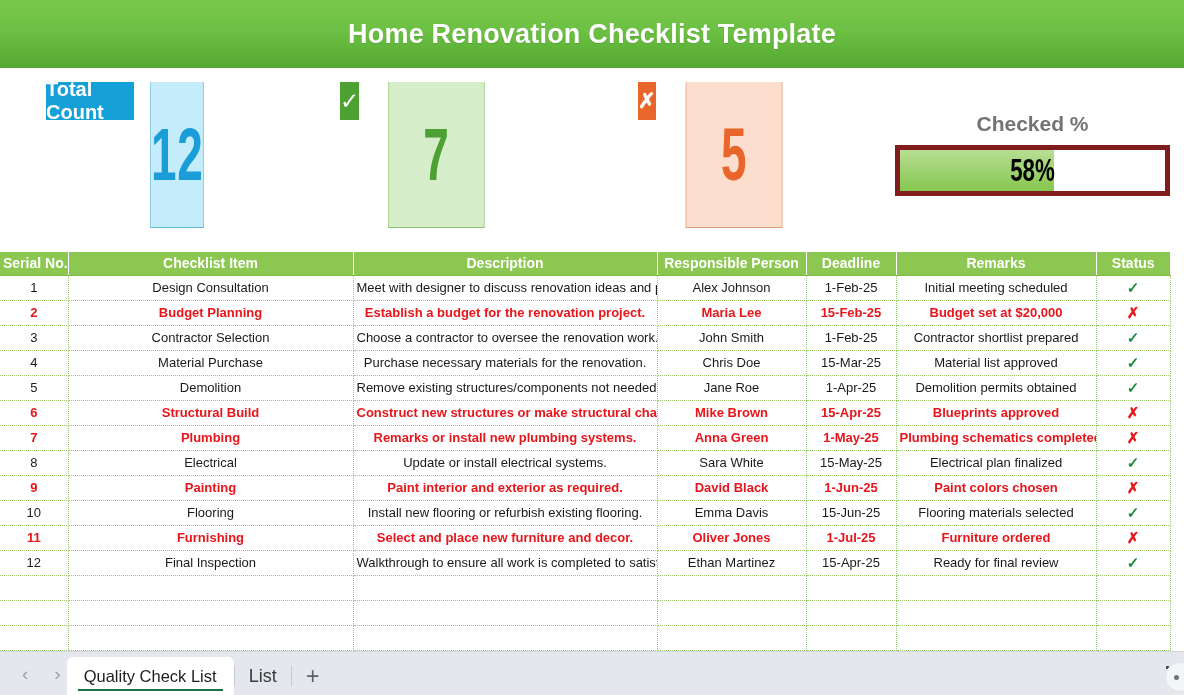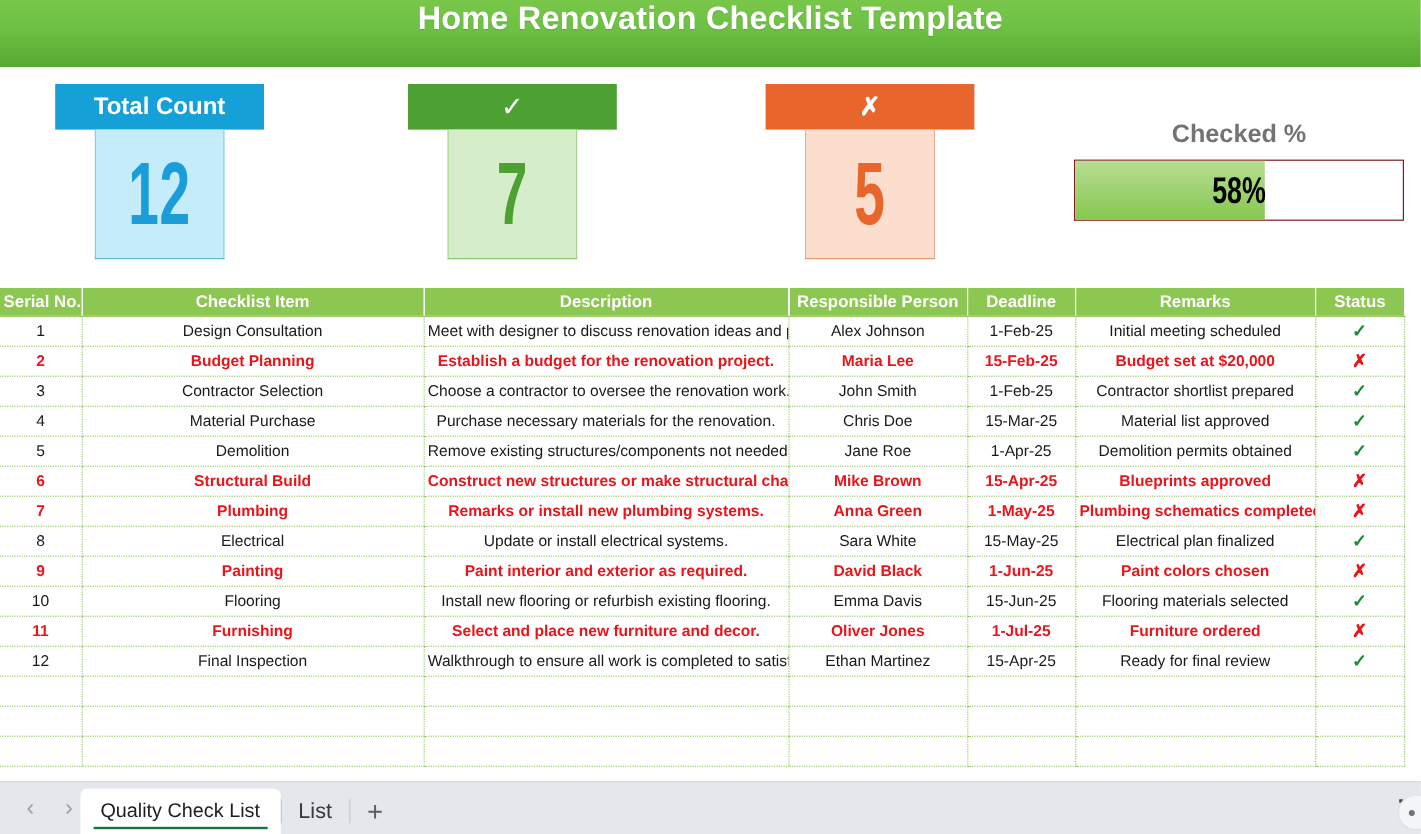--- a/index.html
+++ b/index.html
@@ -8,24 +8,24 @@
     width: 1184px;
     height: 695px;
     overflow: hidden;
     background: #ffffff;
     font-family: "Liberation Sans", sans-serif;
     -webkit-font-smoothing: antialiased;
   }
 
   
   .title-banner {
-    height: 56px;
+    height: 68px;
     background: linear-gradient(180deg, #79c74a 0%, #6cc043 45%, #55a831 100%);
     display: flex;
-    align-items: flex-start;
+    align-items: center;
     justify-content: center;
   }
   .title-banner .title-text {
     color: #ffffff;
     font-size: 27px;
     font-weight: bold;
     letter-spacing: 0.2px;
     text-shadow: 0 1px 1px rgba(0,0,0,0.12);
   }
 
@@ -35,21 +35,21 @@
     height: 184px;
     background: #ffffff;
   }
 
   .kpi-card {
     position: absolute;
     top: 14px;
     width: 174px;
     height: 146px;
     display: flex;
-    flex-direction: column;
+    flex-direction: row;
   }
   .kpi-card .kpi-head {
     height: 38px;
     display: flex;
     align-items: center;
     justify-content: center;
     color: #ffffff;
     font-size: 20px;
     font-weight: bold;
   }
@@ -111,21 +111,21 @@
     text-align: center;
     color: #737373;
     font-size: 21px;
     font-weight: bold;
     margin-bottom: 9px;
   }
   #gauge-block .gauge-track {
     position: relative;
     height: 51px;
     background: #ffffff;
-    border: 1px solid #7f1d1d;
+    border: 5px solid #7f1d1d;
   }
   #gauge-block .gauge-fill {
     position: absolute;
     left: 0; top: 0; bottom: 0;
     background: linear-gradient(180deg, #b7de92 0%, #9ed272 50%, #86c74e 100%);
   }
   #gauge-block .gauge-value {
     position: absolute;
     left: 0; right: 0; top: 0; bottom: 0;
     display: flex;

